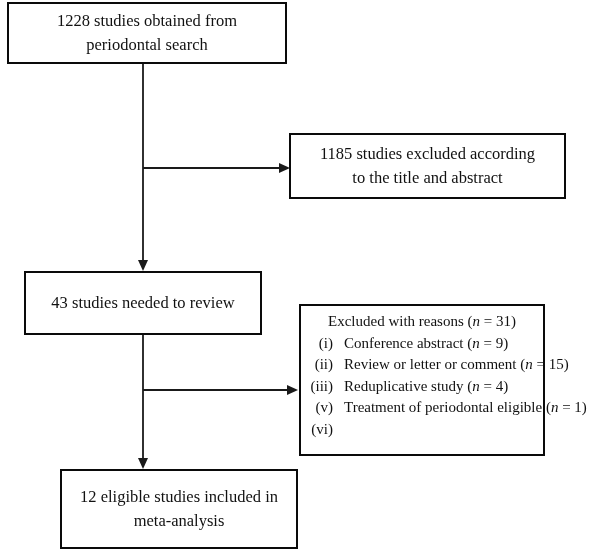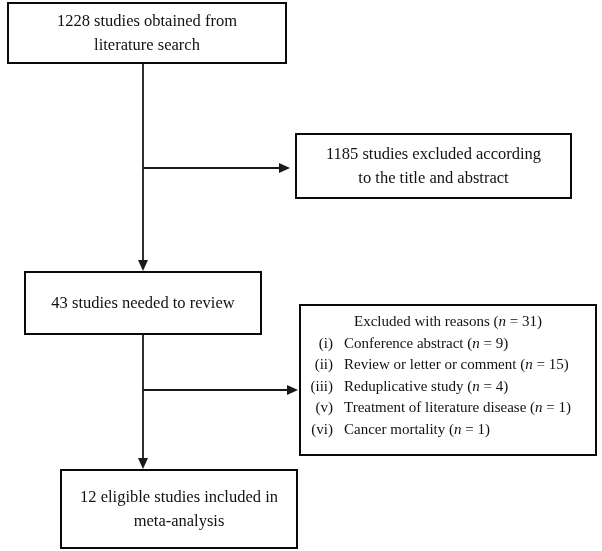--- a/index.html
+++ b/index.html
@@ -34,25 +34,25 @@
     align-items: center;
     justify-content: center;
     text-align: center;
     font-size: 16.5px;
     line-height: 24px;
   }
   .box .bline {
     white-space: nowrap;
   }
   #box-obtained   { left: 7px;   top: 2px;   width: 280px; height: 62px; }
-  #box-titleabs   { left: 295px; top: 133px; width: 277px; height: 66px; }
+  #box-titleabs   { left: 289px; top: 133px; width: 277px; height: 66px; }
   #box-fulltext   { left: 24px;  top: 271px; width: 238px; height: 64px; }
   #box-eligible   { left: 24px;  top: 469px; width: 238px; height: 80px; margin-left: 36px; }
   #box-reasons {
-    left: 299px; top: 304px; width: 298px; height: 152px;
+    left: 299px; top: 304px; width: 246px; height: 152px;
     display: block;
     text-align: left;
     font-size: 15px;
     line-height: 21.5px;
     padding: 5px 2px 0 2px;
   }
   .reason-heading {
     text-align: center;
     white-space: nowrap;
   }
@@ -92,21 +92,21 @@
     </g>
 
     <g>
       <line x1="143" y1="390" x2="290" y2="390" stroke="#1a1a1a" stroke-width="1.8"></line>
       <polygon points="298,390 287,385 287,395" fill="#1a1a1a"></polygon>
     </g>
   </svg>
 
   <div class="box" id="box-obtained">
     <div class="bline">1228 studies obtained from</div>
-    <div class="bline">literature search</div>
+    <div class="bline">periodontal search</div>
   </div>
 
   <div class="box" id="box-titleabs">
     <div class="bline">1185 studies excluded according</div>
     <div class="bline">to the title and abstract</div>
   </div>
 
   <div class="box" id="box-fulltext">
     <div class="bline">43 studies needed to review</div>
   </div>
@@ -121,25 +121,24 @@
     <div class="reason-row">
       <span class="reason-num">(ii)</span>
       <span class="reason-txt"><span>Review or letter or comment (</span><span class="nvar">n</span><span> = 15)</span></span>
     </div>
     <div class="reason-row">
       <span class="reason-num">(iii)</span>
       <span class="reason-txt"><span>Reduplicative study (</span><span class="nvar">n</span><span> = 4)</span></span>
     </div>
     <div class="reason-row">
       <span class="reason-num">(v)</span>
-      <span class="reason-txt"><span>Treatment of literature disease (</span><span class="nvar">n</span><span> = 1)</span></span>
+      <span class="reason-txt"><span>Treatment of periodontal eligible (</span><span class="nvar">n</span><span> = 1)</span></span>
     </div>
     <div class="reason-row">
       <span class="reason-num">(vi)</span>
-      <span class="reason-txt"><span>Cancer mortality (</span><span class="nvar">n</span><span> = 1)</span></span>
     </div>
   </div>
 
   <div class="box" id="box-eligible">
     <div class="bline">12 eligible studies included in</div>
     <div class="bline">meta-analysis</div>
   </div>
 
 </div>
 

